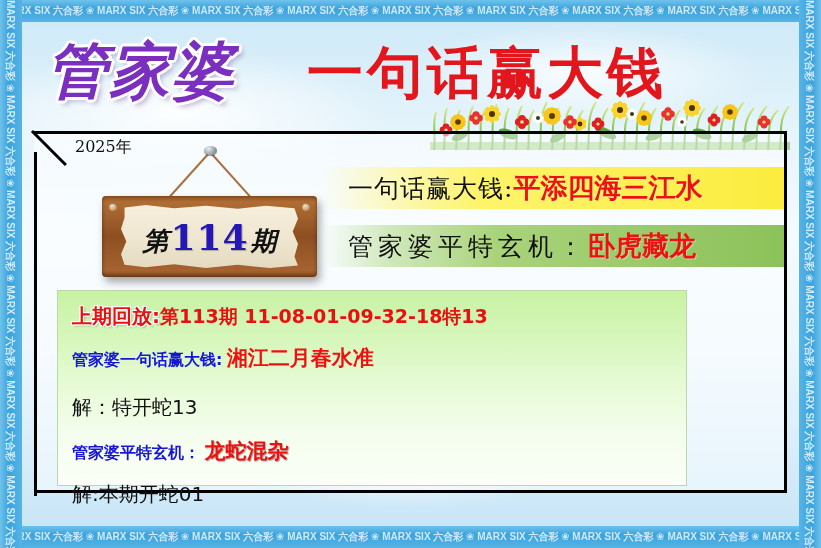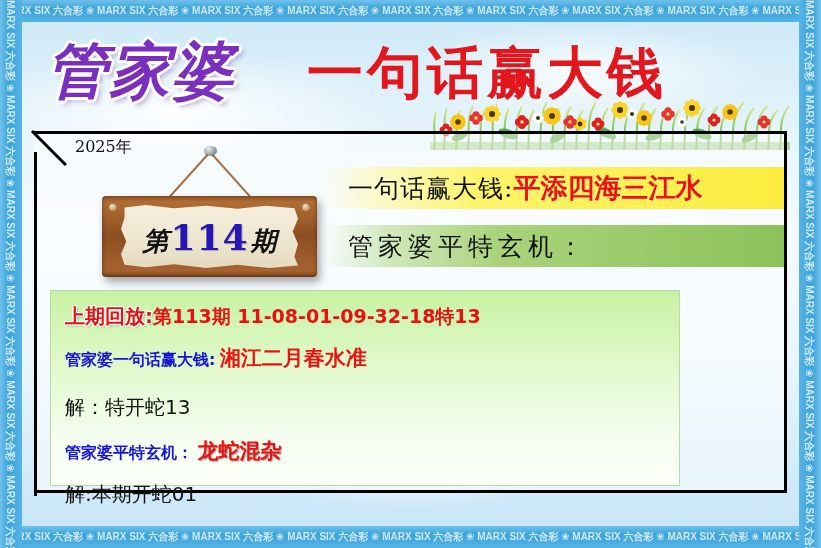--- a/index.html
+++ b/index.html
@@ -180,21 +180,21 @@
   .banner-label.spaced { letter-spacing:5px; }
   .banner-value {
     font-family:"DejaVu Sans","Liberation Sans",sans-serif;
     font-size:27px; font-weight:bold; color:#ee1111;
     letter-spacing:0px;
     text-shadow:1px 1px 0 rgba(255,255,255,.35);
   }
 
   
   .content-box {
-    position:absolute; left:50px; top:290px; width:630px; height:196px;
+    position:absolute; left:57px; top:290px; width:630px; height:196px;
     background:linear-gradient(180deg,#c8f2a4 0%,#d9f7bf 28%,#e9fbd9 52%,#f4fdee 74%,#fbfff8 100%);
     border:1px solid #b9d9a6;
     padding:9px 0 0 14px;
   }
   .row { white-space:nowrap; line-height:1; }
   .r1 { margin-top:6px; }
   .r2 { margin-top:22px; }
   .r3 { margin-top:28px; }
   .r4 { margin-top:24px; }
   .r5 { margin-top:22px; }
@@ -500,20 +500,21 @@
     </div>
   </div>
 
   <div class="banner banner-yellow">
     <span class="banner-label">一句话赢大钱:</span>
       <span class="banner-value">平添四海三江水</span>
   </div>
 
   <div class="banner banner-green">
     <span class="banner-label spaced">管家婆平特玄机：</span>
+      <span class="banner-value">卧虎藏龙</span>
   </div>
 
   <div class="content-box">
     <div class="row r1">
       <span class="lbl-replay">上期回放:</span><span class="val-replay">第113期 11-08-01-09-32-18特13</span>
     </div>
     <div class="row r2">
       <span class="lbl-blue">管家婆一句话赢大钱:</span>&nbsp;<span class="val-red">湘江二月春水准</span>
     </div>
     <div class="row r3">

